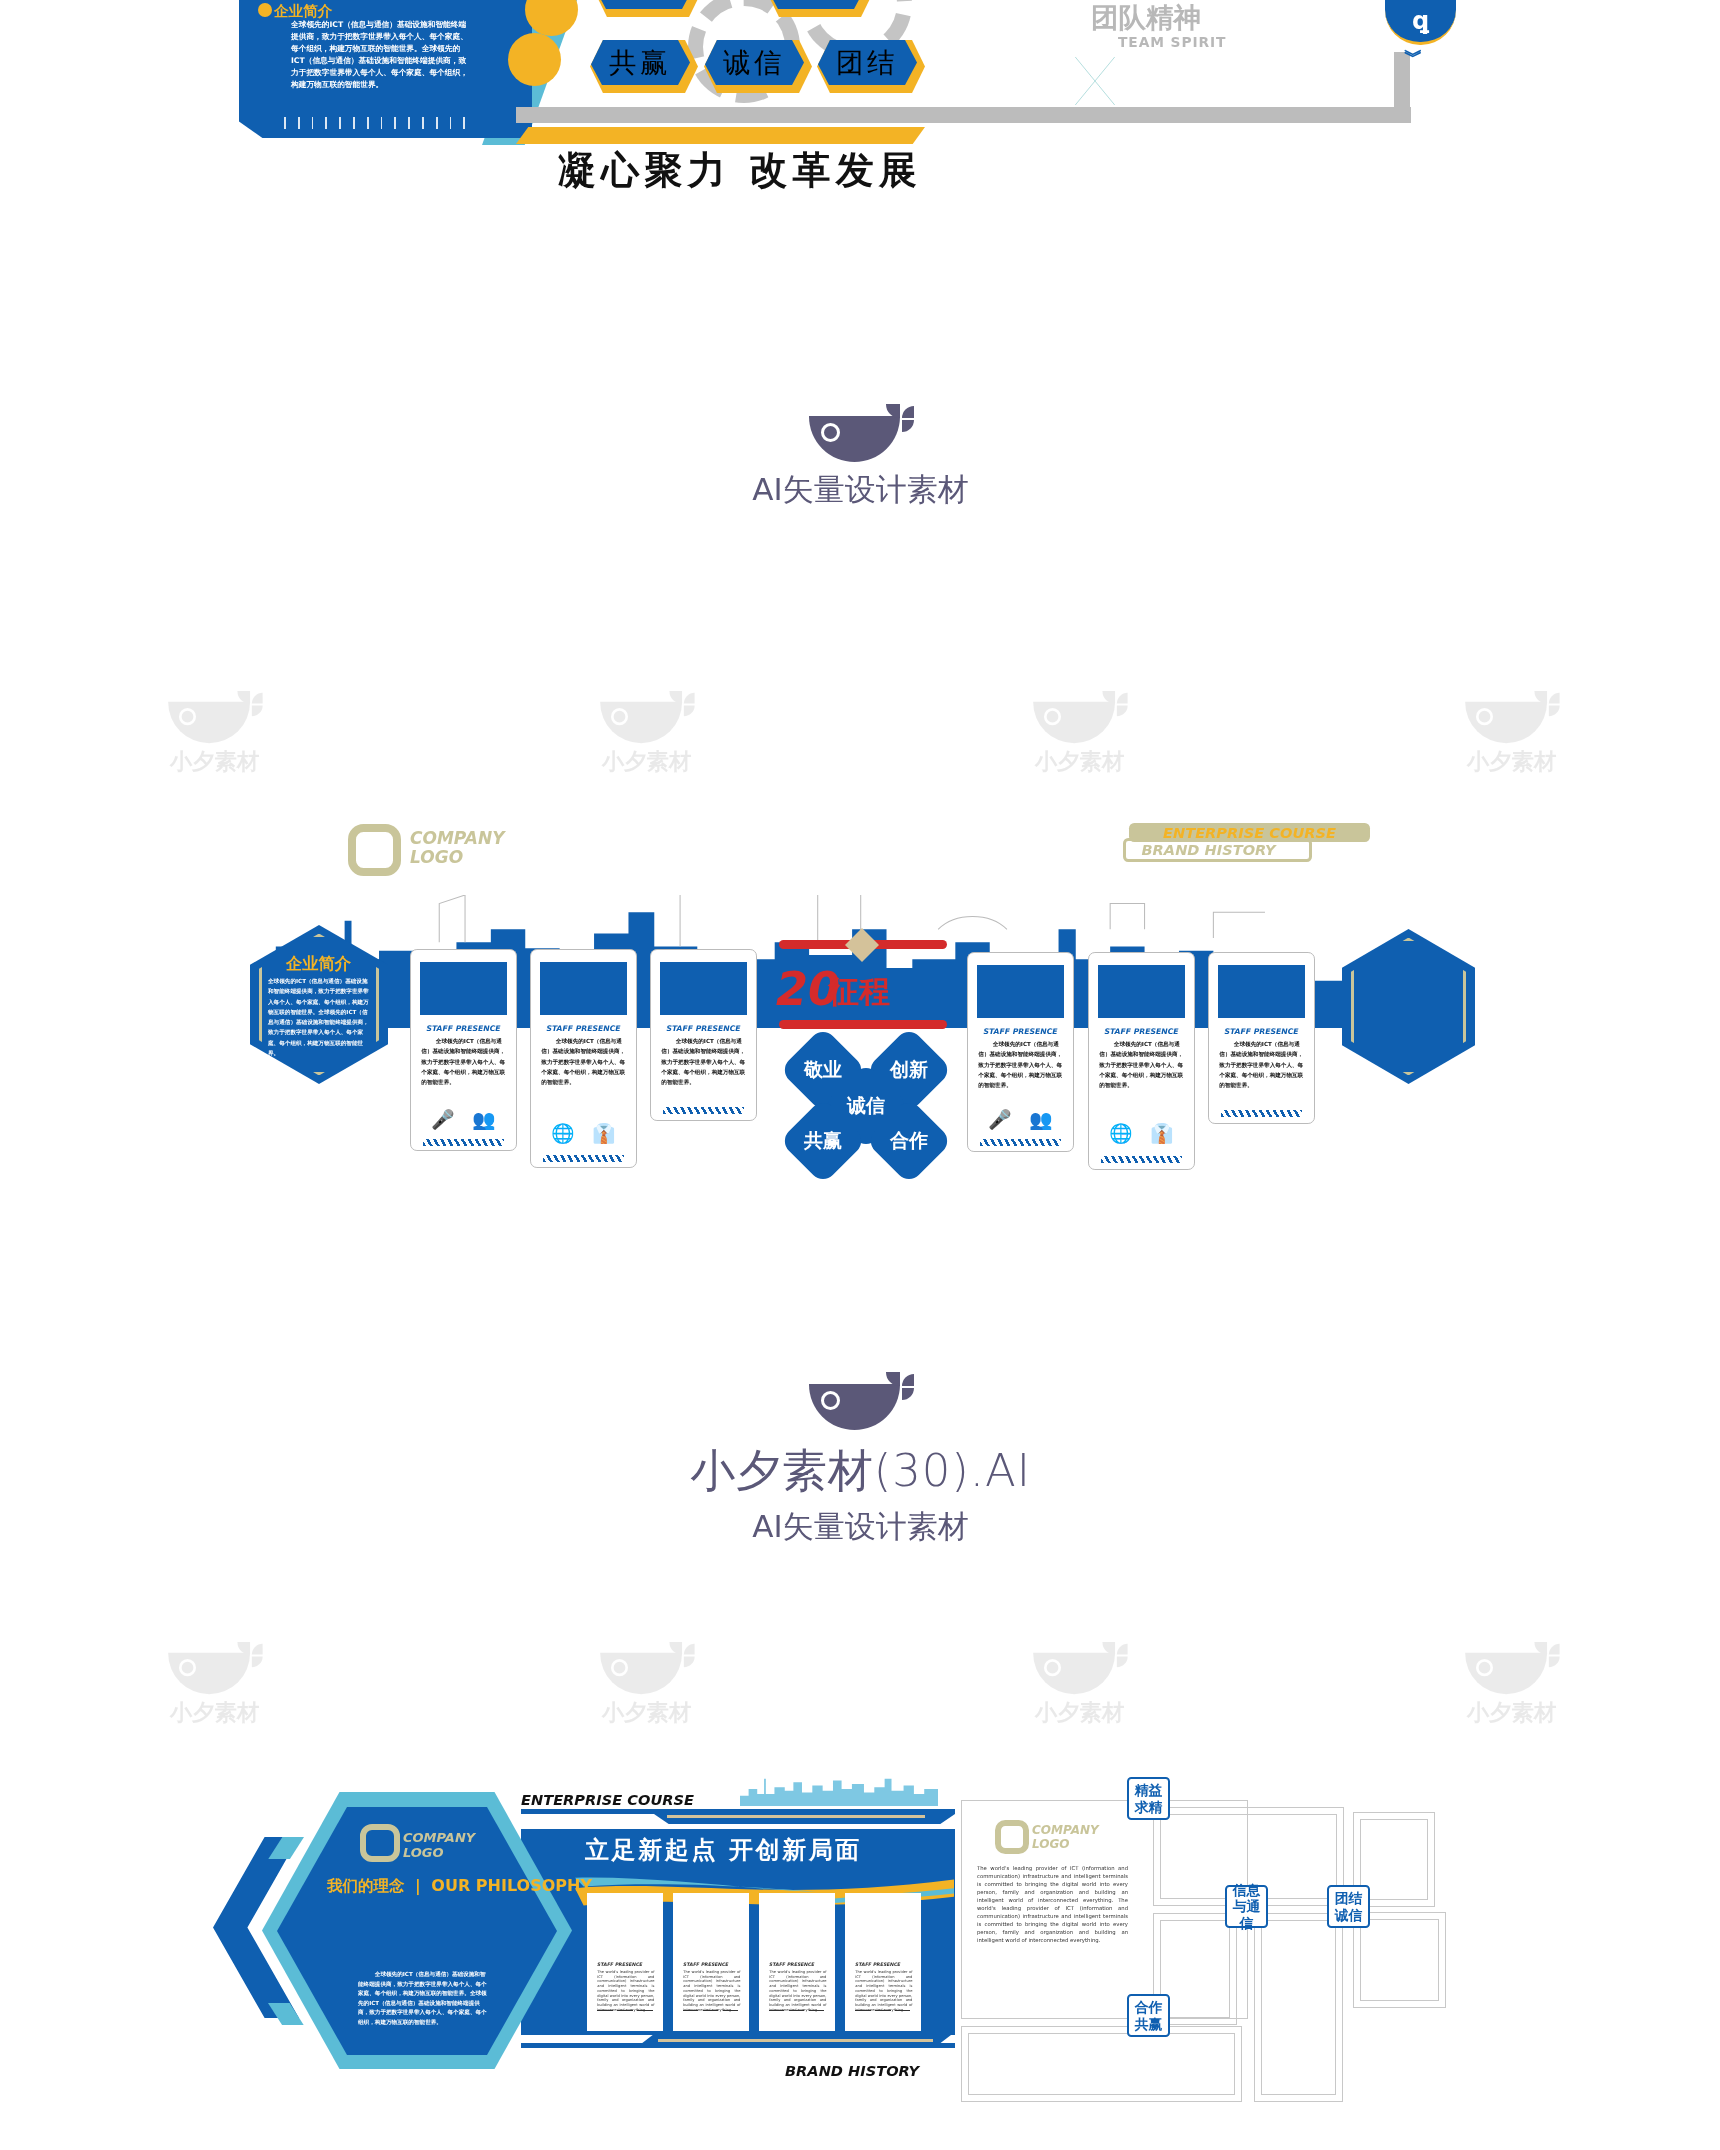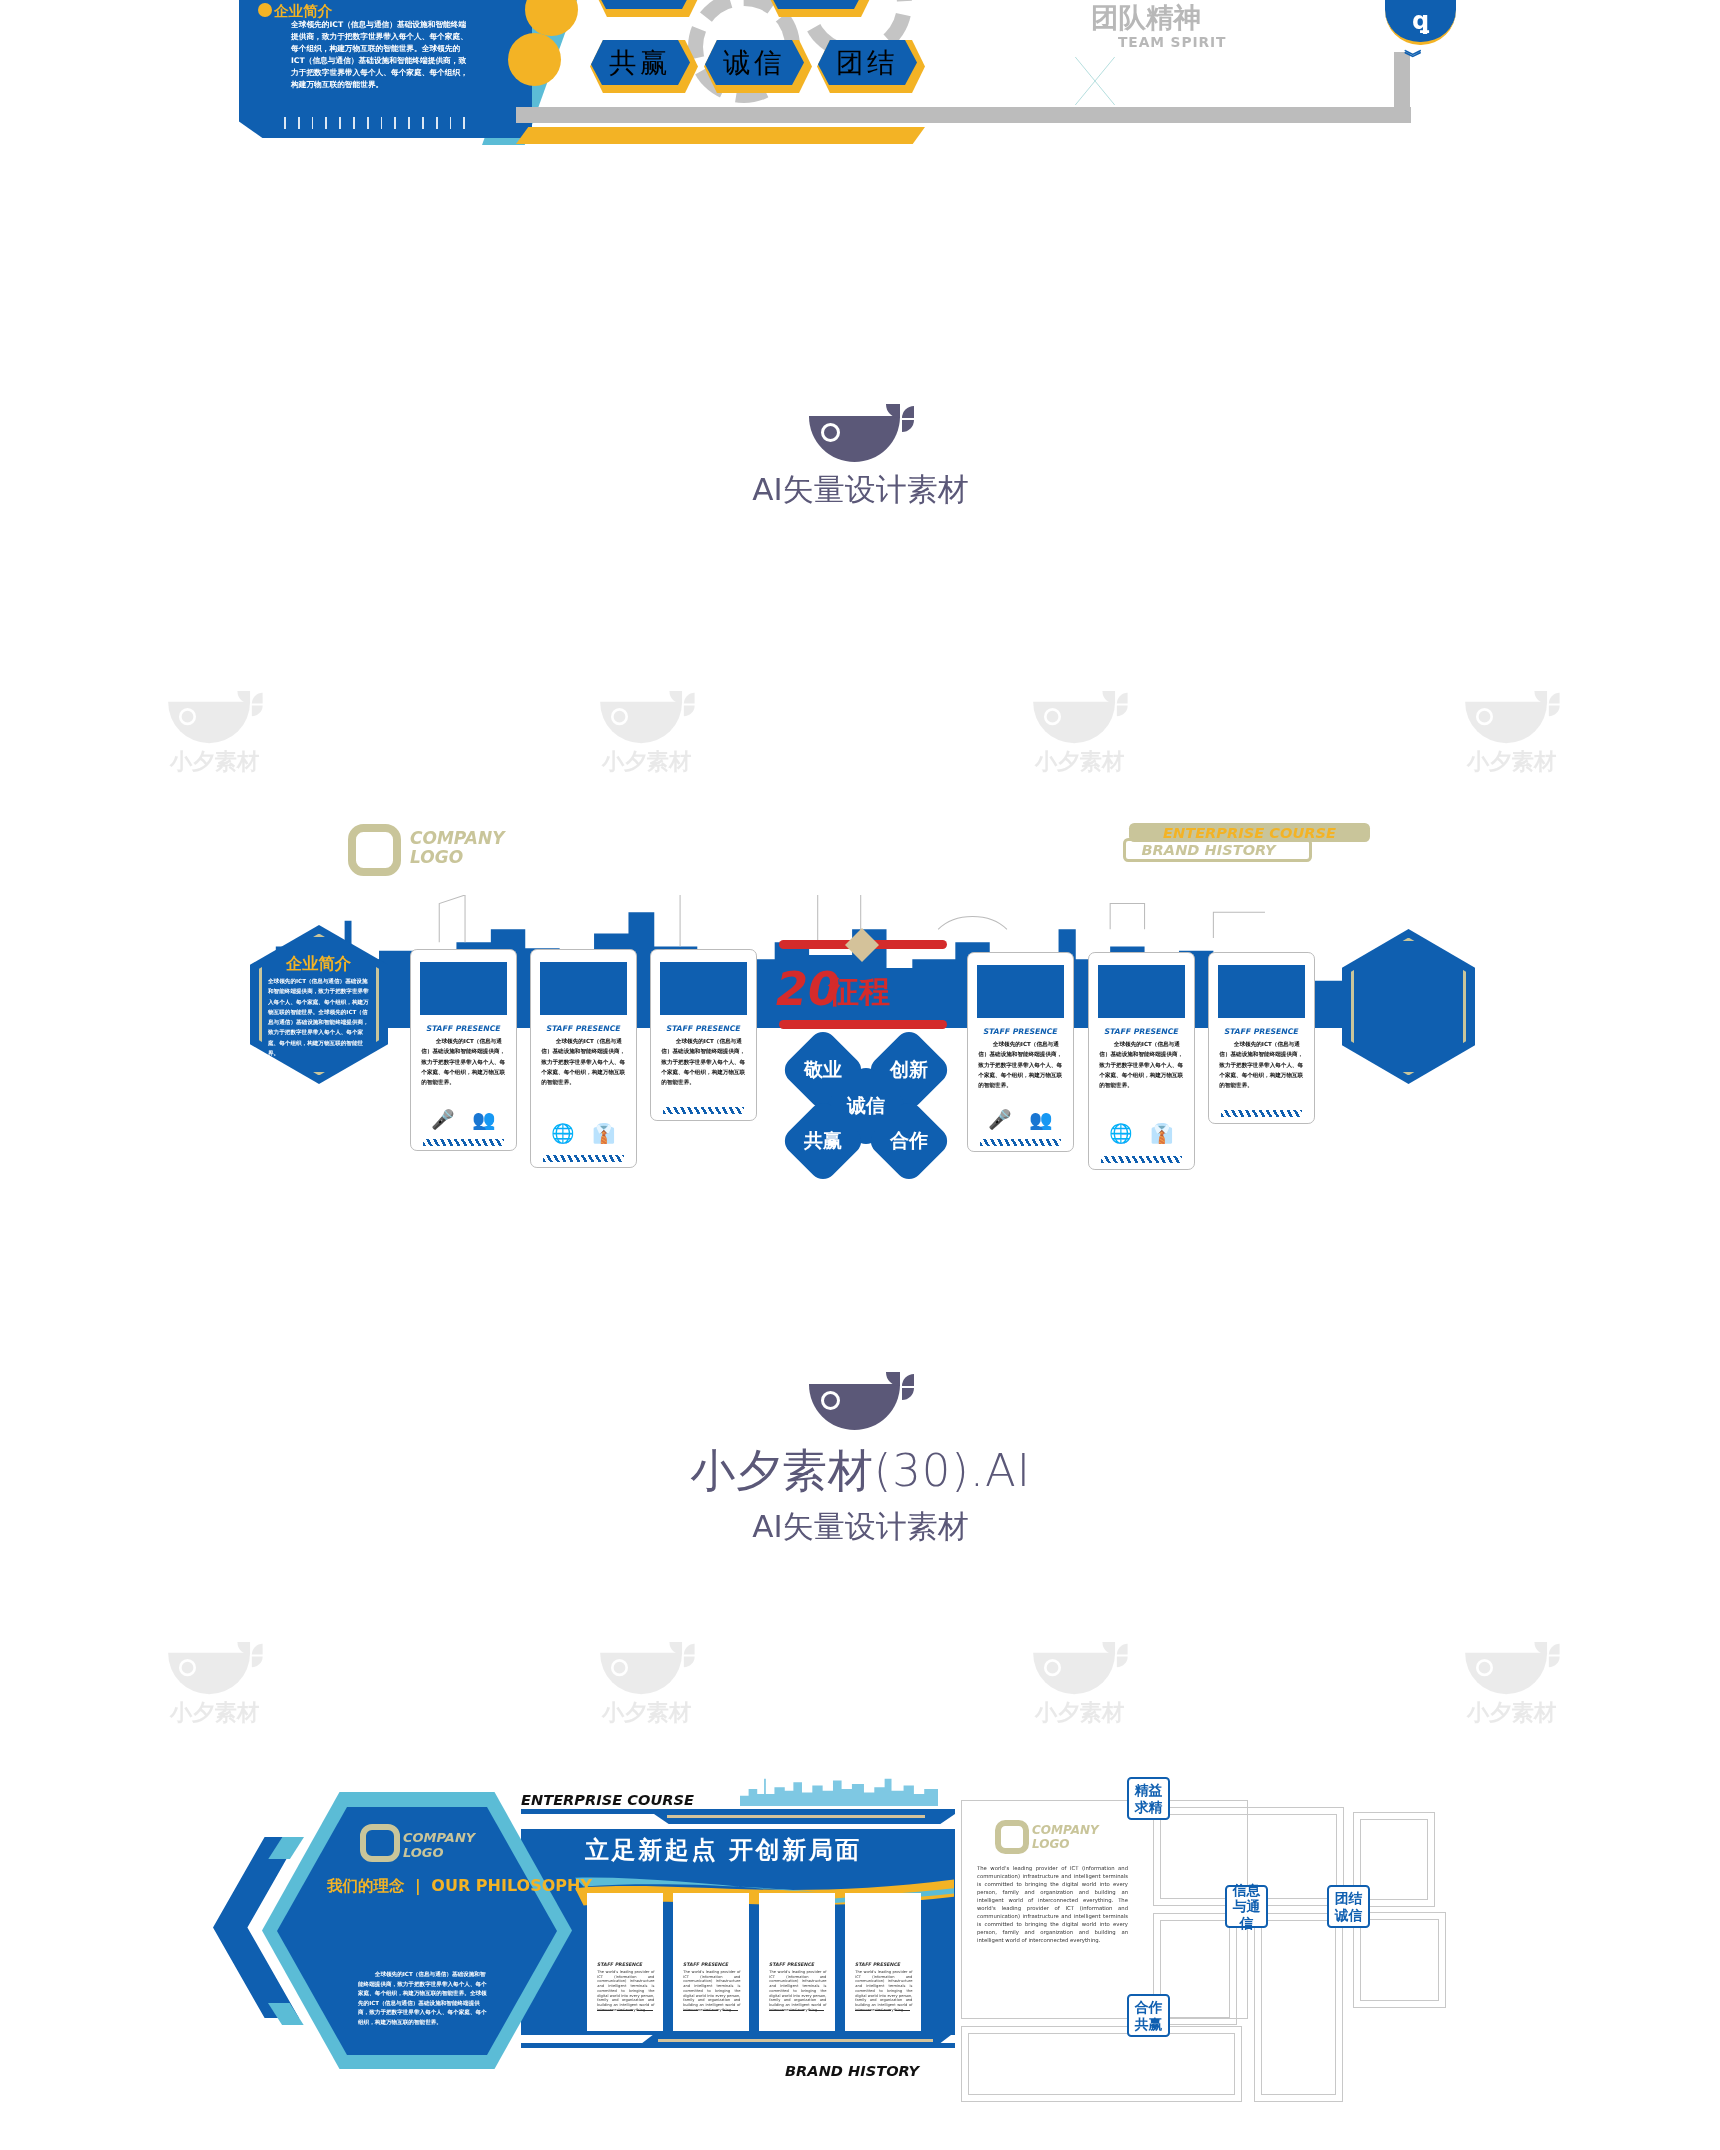--- a/index.html
+++ b/index.html
@@ -153,20 +153,21 @@
     </div>
   <div class="abs s1-hex" style="left:704px;top:40px;">
       <span>诚信</span>
     </div>
   <div class="abs s1-hex" style="left:817px;top:40px;">
       <span>团结</span>
     </div>
   <div class="abs s1-grayline"></div>
   <div class="abs s1-grayline2"></div>
   <div class="abs s1-yellow"></div>
+  <div class="abs s1-slogan">凝心聚力 改革发展</div>
   <div class="abs s1-team">团队精神</div>
   <div class="abs s1-team-en">TEAM SPIRIT</div>
   <svg class="abs s1-x" viewBox="0 0 46 56">
     <line x1="0" y1="0" x2="46" y2="56" stroke="#a8d8d8" stroke-width="1"></line>
     <line x1="46" y1="0" x2="0" y2="56" stroke="#a8d8d8" stroke-width="1"></line>
   </svg>
   <div class="abs s1-badge">ꝗ</div>
   <div class="abs s1-chev">︾</div>
 
   <div class="abs wm-head" style="top:404px;">

